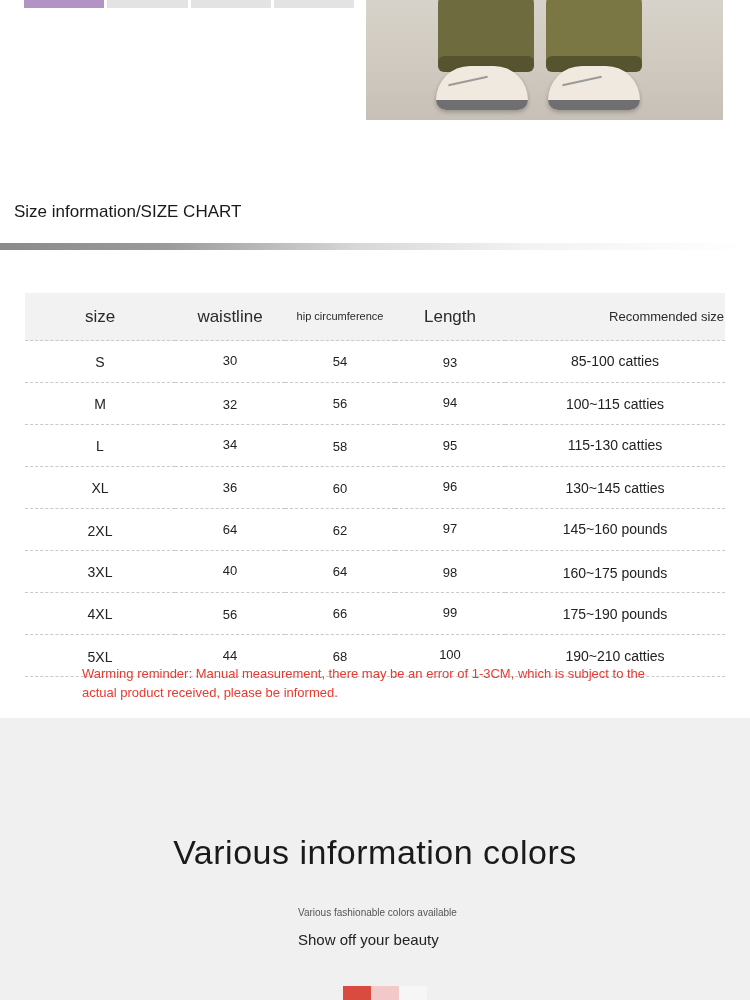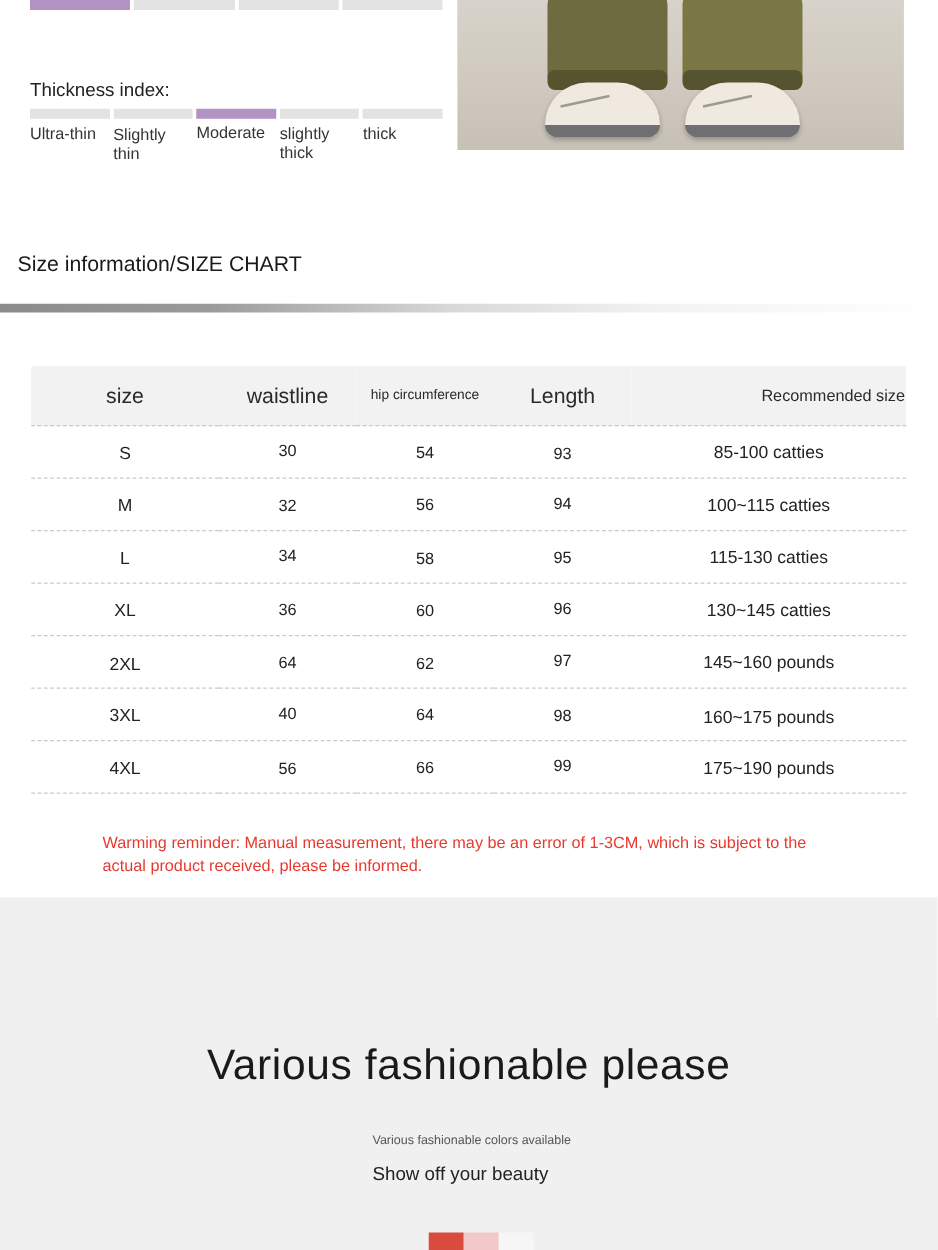--- a/index.html
+++ b/index.html
@@ -253,37 +253,20 @@
 
   <div class="index-block" style="top:0;">
     <div class="bar-row">
       <div class="bar-seg active"></div>
       <div class="bar-seg"></div>
       <div class="bar-seg"></div>
       <div class="bar-seg"></div>
     </div>
   </div>
 
-  <div class="index-block" style="top:64px; width:330px;">
-    <div class="index-title big">Thickness index:</div>
-    <div class="bar-row">
-      <div class="bar-seg"></div>
-      <div class="bar-seg"></div>
-      <div class="bar-seg active"></div>
-      <div class="bar-seg"></div>
-      <div class="bar-seg"></div>
-    </div>
-    <div class="labels-row">
-      <div class="lbl md">Ultra-thin</div>
-      <div class="lbl md jit1">Slightly thin</div>
-      <div class="lbl md jit2">Moderate</div>
-      <div class="lbl md">slightly thick</div>
-      <div class="lbl md">thick</div>
-    </div>
-  </div>
 
   <div class="hero-img">
     <div class="floor"></div>
     <div class="pants-l"></div>
     <div class="pants-r"></div>
     <div class="cuff-l"></div>
     <div class="cuff-r"></div>
     <div class="shoe-l"></div>
     <div class="shoe-r"></div>
     <div class="sole-l"></div>
@@ -357,28 +340,35 @@
         <td class="c-num jit1">98</td>
         <td class="c-rec jit1">160~175 pounds</td>
       </tr>
       <tr>
         <td class="c-size">4XL</td>
         <td class="c-num jit1">56</td>
         <td class="c-num">66</td>
         <td class="c-num jit2">99</td>
         <td class="c-rec">175~190 pounds</td>
       </tr>
+      <tr>
+        <td class="c-size jit1">5XL</td>
+        <td class="c-num">44</td>
+        <td class="c-num jit1">68</td>
+        <td class="c-num jit2">100</td>
+        <td class="c-rec">190~210 catties</td>
+      </tr>
     </tbody>
   </table>
 </div>
 
 <div class="warning">Warming reminder: Manual measurement, there may be an error of 1-3CM, which is subject to the actual product received, please be informed.</div>
 
 <div class="colors-section">
-  <div class="colors-title">Various fashionable please</div>
+  <div class="colors-title">Various information colors</div>
   <div class="colors-sub">Various fashionable colors available</div>
   <div class="colors-sub2">Show off your beauty</div>
   <div class="swatches">
     <div class="swatch" style="background:#d94b3f;"></div>
     <div class="swatch" style="background:#f3c8c8;"></div>
     <div class="swatch" style="background:#f6f6f6;"></div>
   </div>
 </div>
 
 </body></html>

